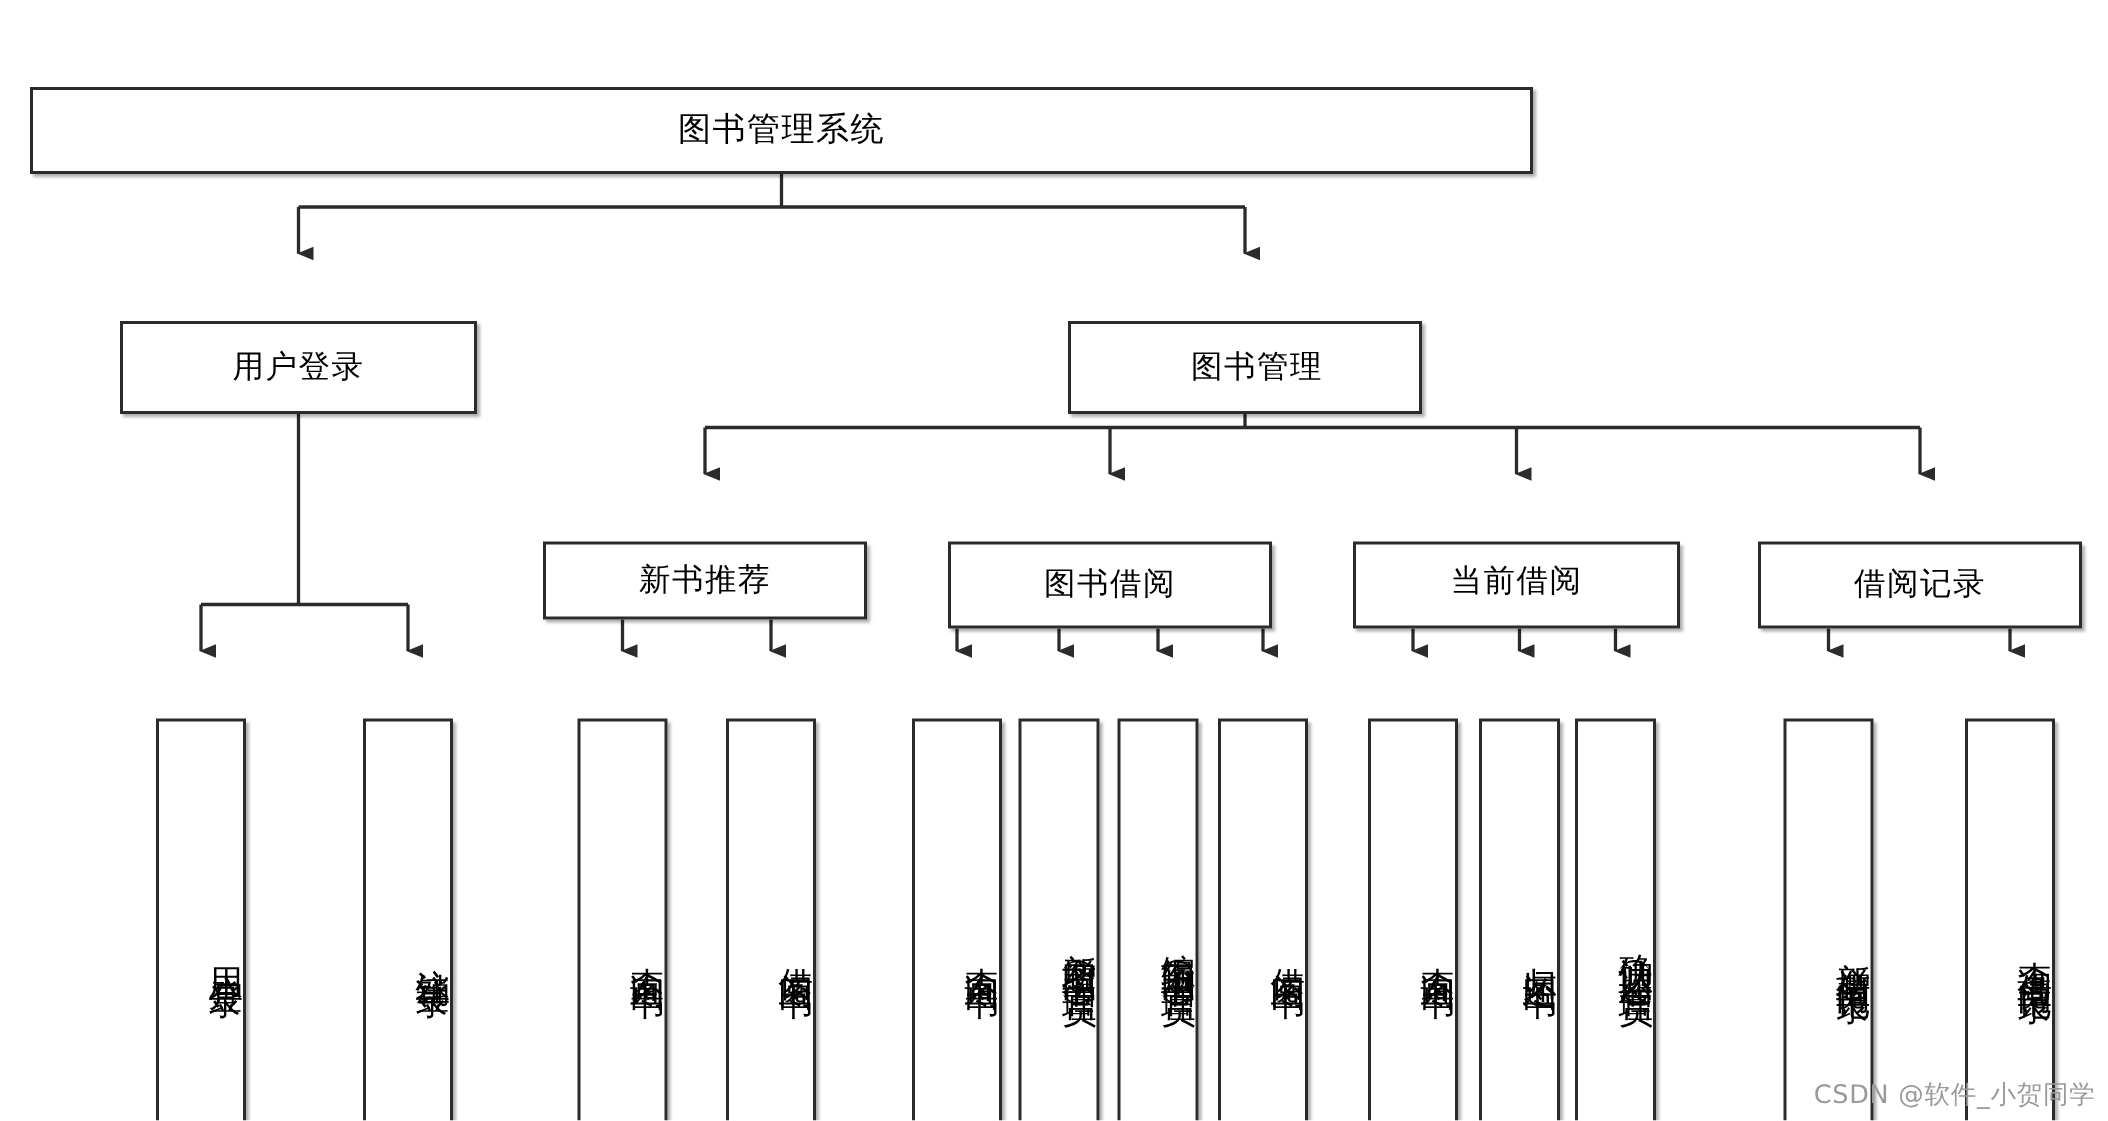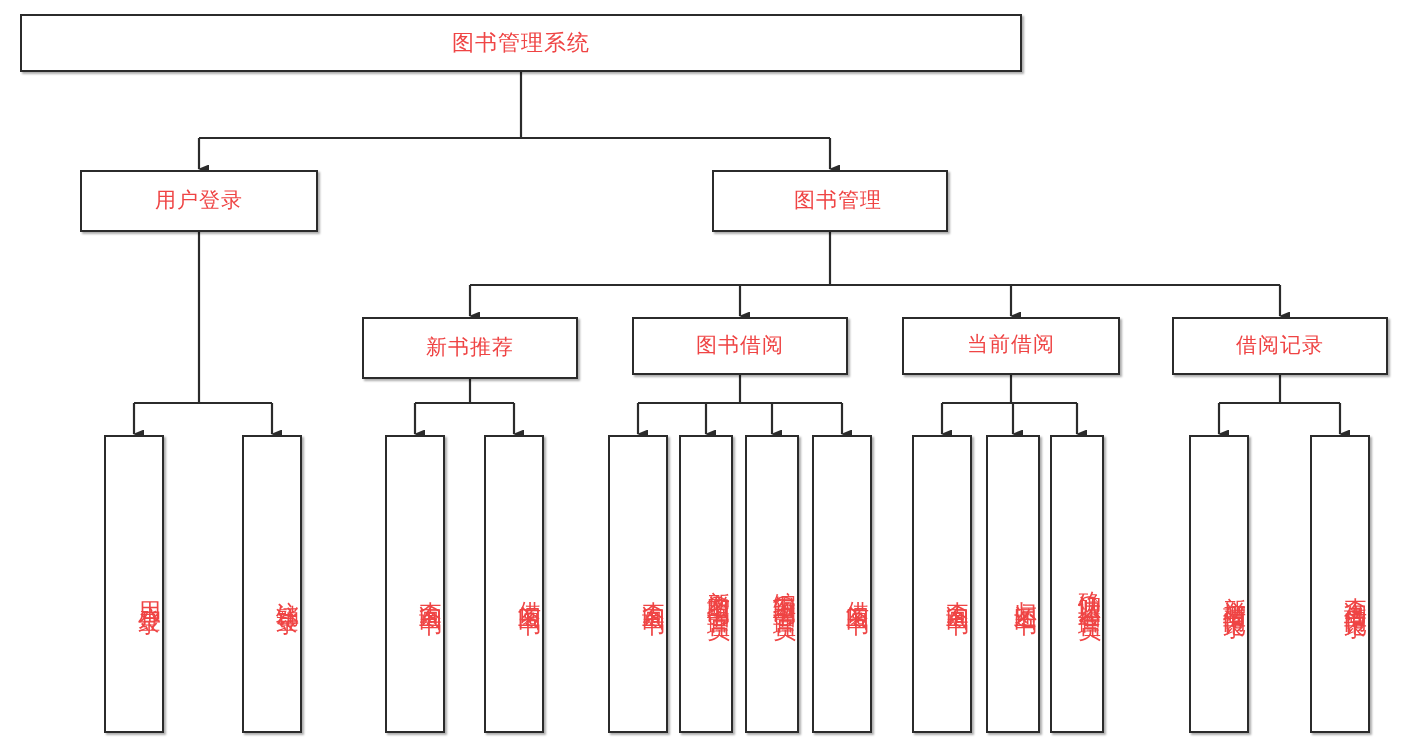--- a/index.html
+++ b/index.html
@@ -27,21 +27,22 @@
   }
   .node {
     position: absolute;
     box-sizing: border-box;
     background: #ffffff;
     border: 2px solid #2b2b2b;
     box-shadow: 2px 2px 2px rgba(0,0,0,0.32);
     display: flex;
     align-items: center;
     justify-content: center;
-    color: #ef4444;
+    color: #000000;
+    margin-top: 44px;
   }
   .node.horiz {
     font-size: 21px;
     letter-spacing: 1px;
     line-height: 1.2;
   }
   .node.root {
     font-size: 22px;
   }
   .node.vert {
@@ -120,21 +121,21 @@
   <div id="node-layer">
       <div class="node horiz root" style="left: 20px; top: 14px; width: 1002px; height: 58px;">
         <span>图书管理系统</span>
       </div>
       <div class="node horiz" style="left: 80px; top: 170px; width: 238px; height: 62px;">
         <span>用户登录</span>
       </div>
       <div class="node horiz" style="left: 712px; top: 170px; width: 236px; height: 62px; padding-left: 16px;">
         <span>图书管理</span>
       </div>
-      <div class="node horiz" style="left: 362px; top: 317px; width: 216px; height: 62px;">
+      <div class="node horiz" style="left: 362px; top: 317px; width: 216px; height: 52px;">
         <span>新书推荐</span>
       </div>
       <div class="node horiz" style="left: 632px; top: 317px; width: 216px; height: 58px; text-align: center;">
         <span>图书借阅</span>
       </div>
       <div class="node horiz" style="left: 902px; top: 317px; width: 218px; height: 58px; font-family: Liberation Mono, monospace;">
         <span>当前借阅</span>
       </div>
       <div class="node horiz" style="left: 1172px; top: 317px; width: 216px; height: 58px;">
         <span>借阅记录</span>
@@ -173,13 +174,14 @@
         <span class="vtext">确认归还（管理员）</span>
       </div>
       <div class="node vert" style="left: 1189px; top: 435px; width: 60px; height: 298px;">
         <span class="vtext">新增借阅记录</span>
       </div>
       <div class="node vert" style="left: 1310px; top: 435px; width: 60px; height: 298px;">
         <span class="vtext">查询借阅记录</span>
       </div>
     </div>
 
+  <div class="watermark">CSDN @软件_小贺同学</div>
 </div>
 
 </body></html>

